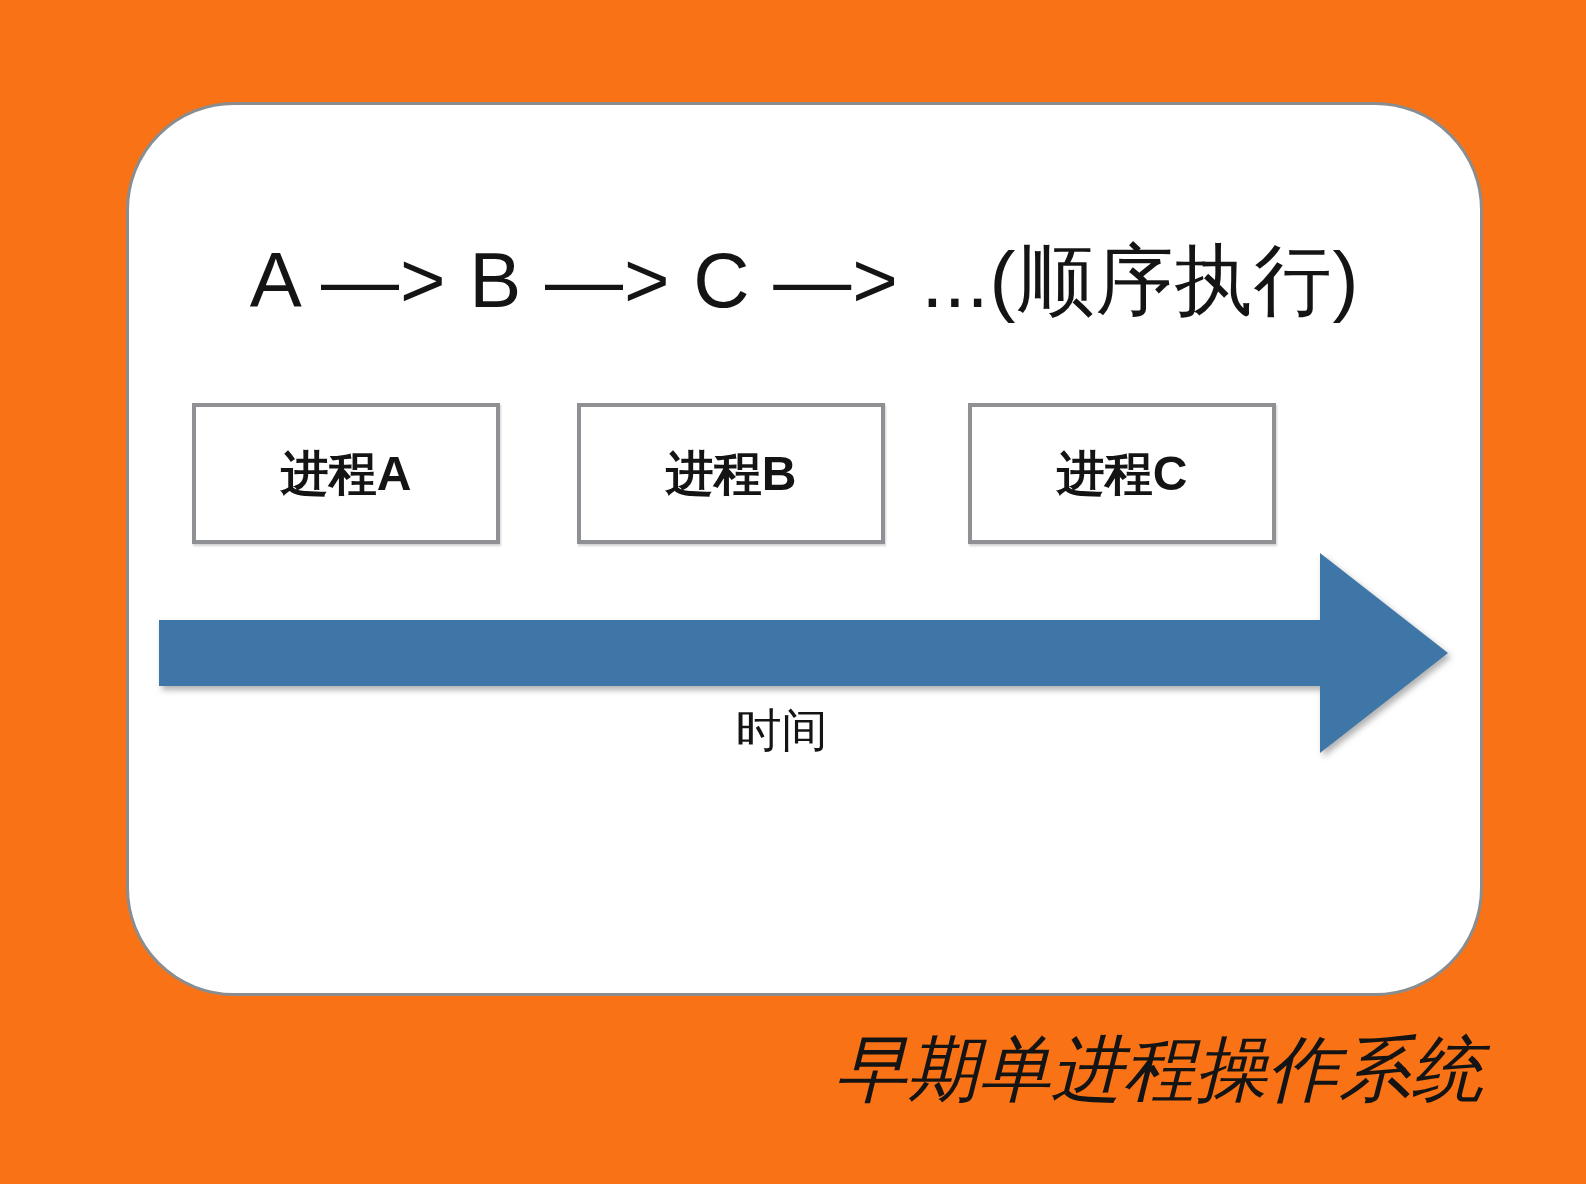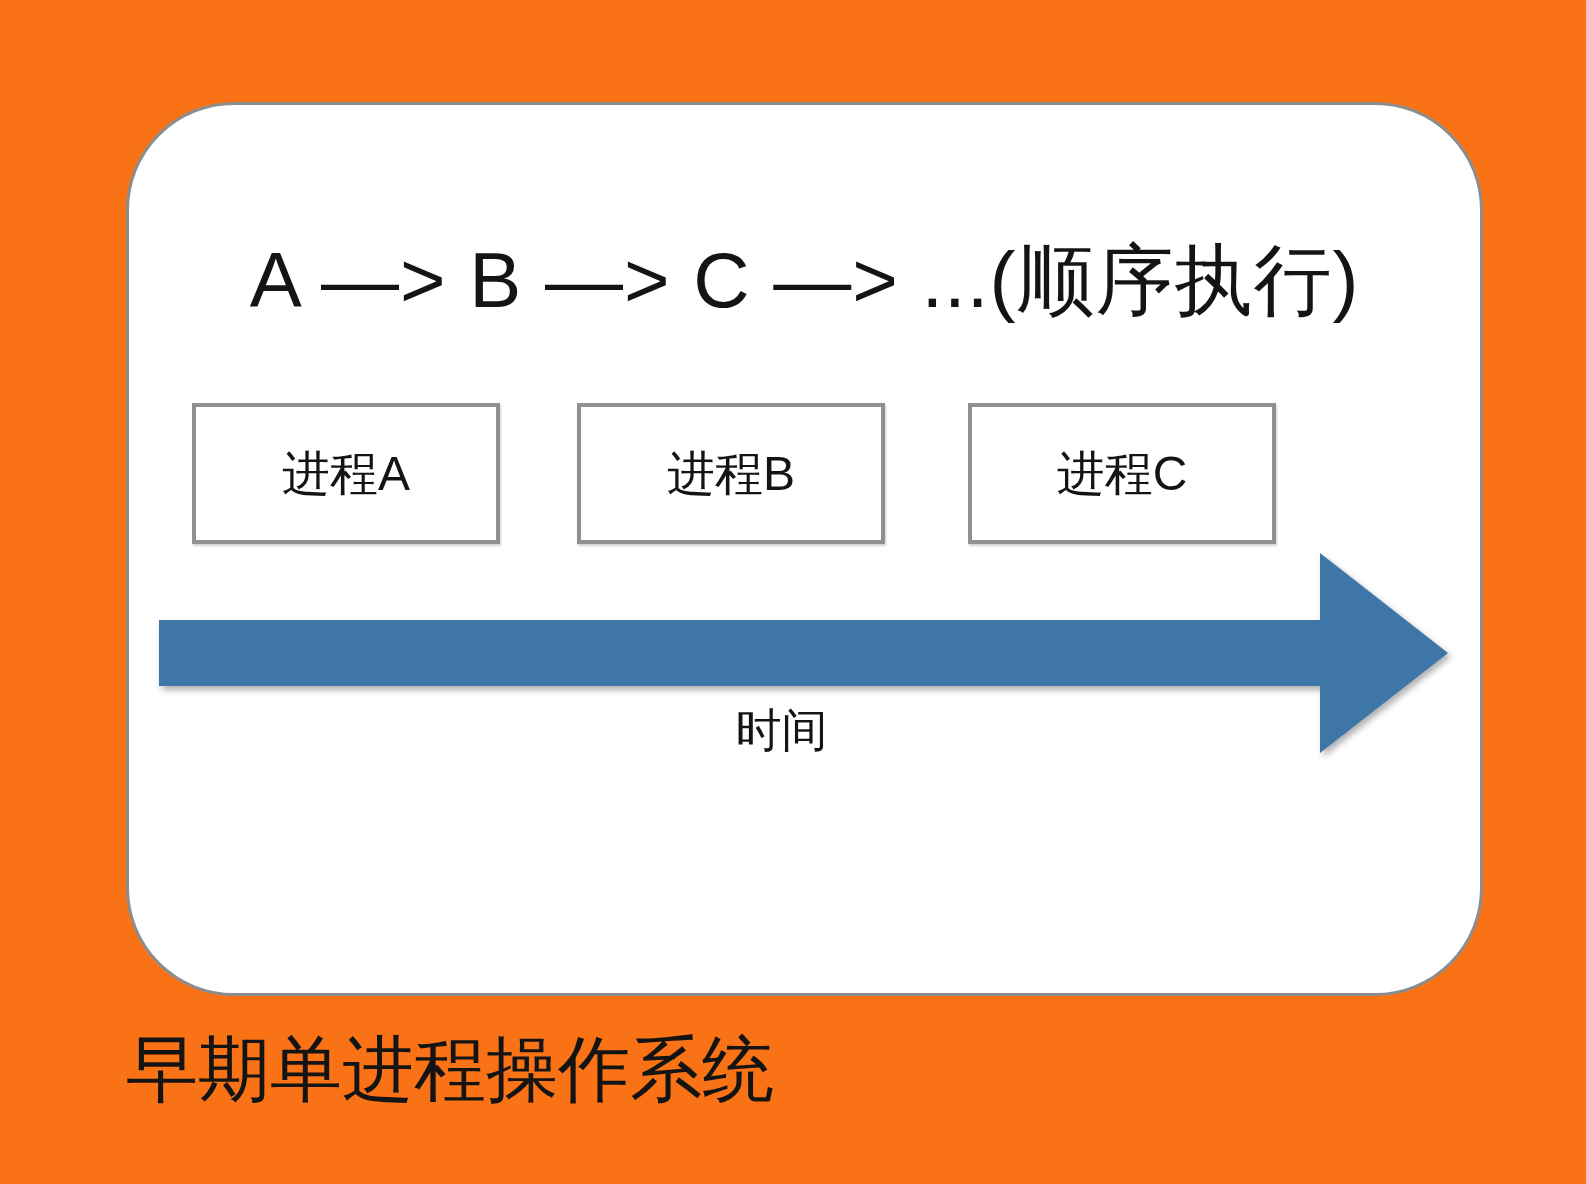--- a/index.html
+++ b/index.html
@@ -49,21 +49,21 @@
     border: 4px solid #8e9094;
     box-sizing: border-box;
     background: #ffffff;
     display: flex;
     align-items: center;
     justify-content: center;
     box-shadow: 1px 2px 2px rgba(0,0,0,0.18);
   }
   .process-box .label {
     font-size: 48px;
-    font-weight: 400;
+    font-weight: 700;
     color: #141414;
     white-space: nowrap;
   }
   .box-a { left: 192px; }
   .box-b { left: 577px; }
   .box-c { left: 968px; }
   .arrow-svg {
     position: absolute;
     left: 0;
     top: 0;
@@ -83,25 +83,26 @@
     font-size: 46px;
     font-weight: 300;
     color: #141414;
     white-space: nowrap;
   }
   .caption {
     position: absolute;
     left: 126px;
     top: 1022px;
     width: 1357px;
-    text-align: left;
+    text-align: right;
     font-size: 72px;
     font-weight: 300;
     color: #141414;
     white-space: nowrap;
+    font-style: italic;
   }
 </style>
 </head>
 <body>
 
 <div class="stage">
 
   <div class="frame"></div>
 
   <div class="seq-text">A —&gt; B —&gt; C —&gt; ...(顺序执行)</div>

